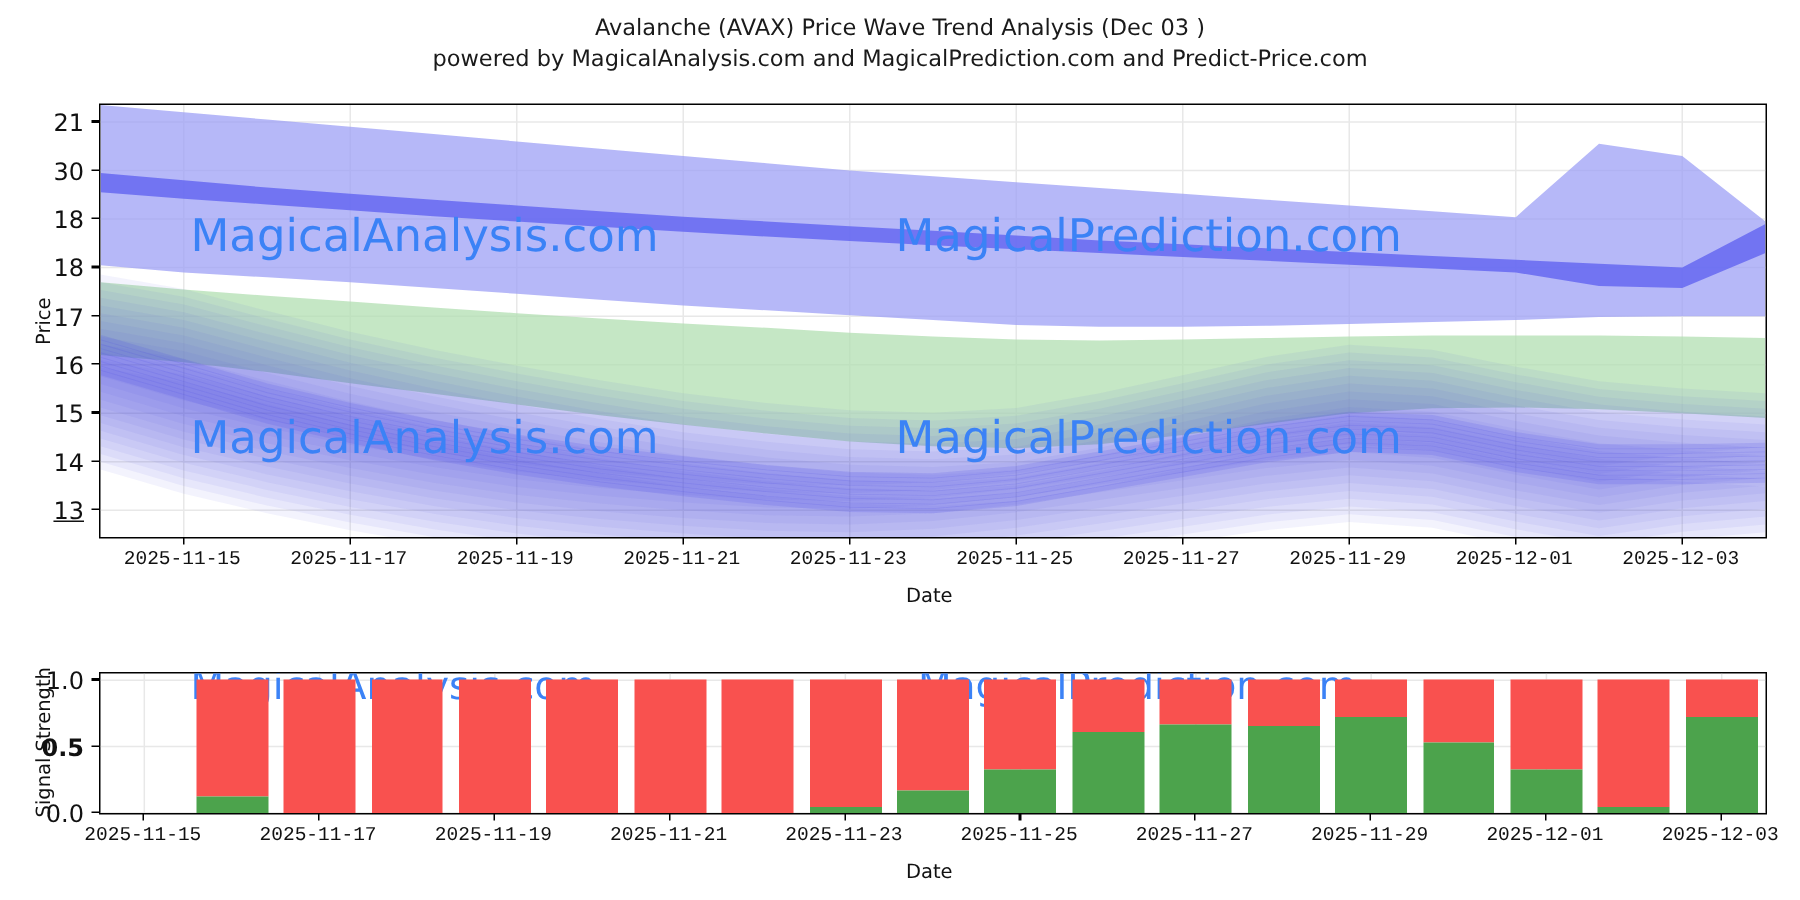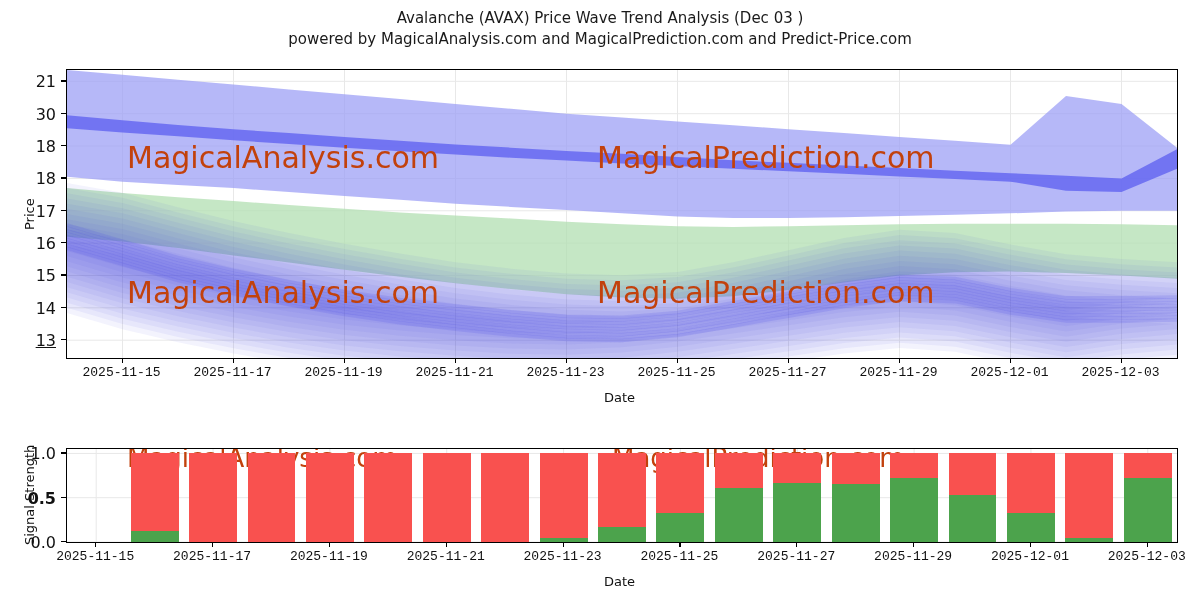--- a/index.html
+++ b/index.html
@@ -9,21 +9,21 @@
   .title-block{position:absolute;left:0;top:8px;width:1200px;text-align:center;}
   .title-main{font-size:15px;color:#1a1a1a;line-height:21px;}
   .title-sub{font-size:15px;color:#1a1a1a;line-height:21px;}
 
   
   #upper{position:absolute;left:66px;top:69px;width:1112px;height:290px;}
   #upper .frame{position:absolute;inset:0;border:1.2px solid #000;box-sizing:border-box;background:#fff;overflow:hidden;}
   #upper svg{position:absolute;left:0;top:0;}
   .gridline{stroke:#e8e8e8;stroke-width:1;}
 
-  .wm{position:absolute;color:#c2410c;font-size:30px;white-space:nowrap;pointer-events:none;}
+  .wm{position:absolute;color:#3b82f6;font-size:30px;white-space:nowrap;pointer-events:none;}
 
   .ylab{position:absolute;font-size:16px;color:#111;text-align:right;width:34px;}
   .ytick{position:absolute;left:-5px;width:5px;height:1.2px;background:#000;}
   .xlab{position:absolute;font-size:13px;color:#111;text-align:center;width:110px;font-family:Liberation Mono, monospace;}
   .xtick{position:absolute;width:1.2px;height:5px;background:#000;}
 
   .axis-title{position:absolute;font-size:13px;color:#111;}
   .axis-title.rot{transform-origin:0 0;transform:rotate(-90deg);white-space:nowrap;}
 
   

